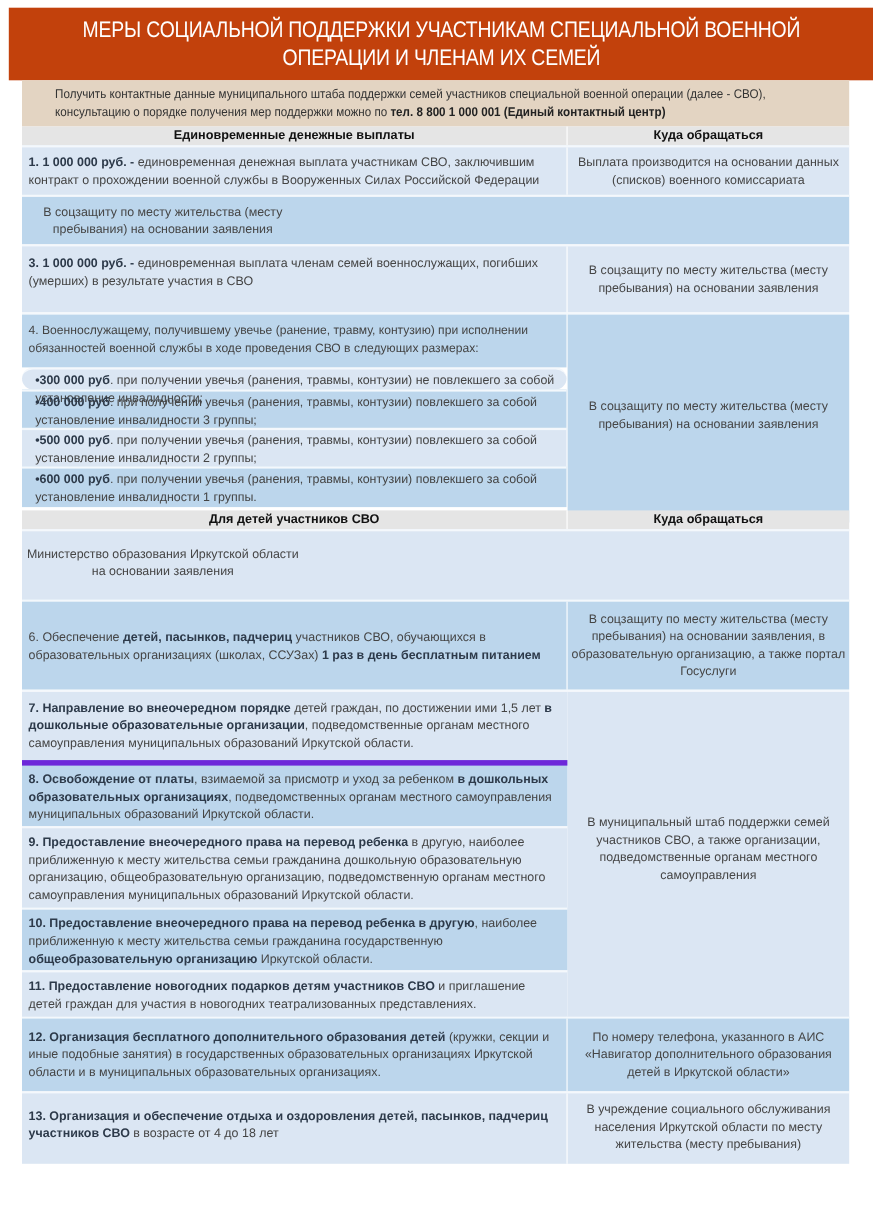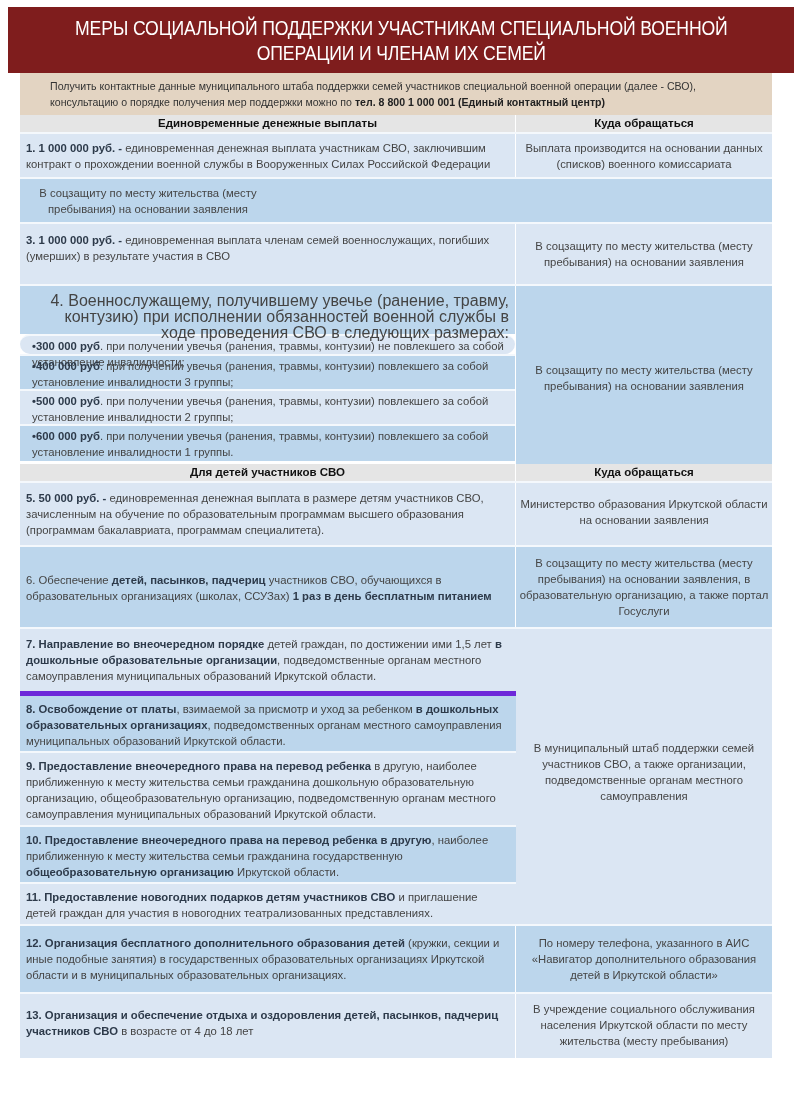--- a/index.html
+++ b/index.html
@@ -1,21 +1,21 @@
 <!DOCTYPE html>
 <html><head>
 <meta charset="utf-8">
 <style>
   * { box-sizing: border-box; margin: 0; padding: 0; }
   html, body { width: 794px; height: 1096px; background: #ffffff; overflow: hidden; }
   body { font-family: "Liberation Sans", sans-serif; color: #404040; position: relative; }
 
   .title-bar {
     position: absolute; left: 8px; top: 7px; width: 786px; height: 66px;
-    background: #7f1d1d; color: #ffffff;
+    background: #c2410c; color: #ffffff;
     display: flex; align-items: center; justify-content: center; text-align: center;
     font-family: "Liberation Sans", sans-serif; font-size: 20.5px; font-weight: normal;
     line-height: 25px; letter-spacing: -0.2px; transform-origin: center;
   }
   .title-bar span { display: block; transform: scaleX(0.86); }
 
   .info-box {
     position: absolute; left: 20px; top: 73px; width: 752px; height: 42px;
     background: #e3d4c2; color: #333333;
     font-size: 11.5px; line-height: 16px; padding-top: 5px;
@@ -73,38 +73,37 @@
     <div class="c-right">В соцзащиту по месту жительства (месту пребывания) на основании заявления</div>
   </div>
 
   <div class="row light" style="height:62px;">
     <div class="c-left" style="padding-top:8px;"><b>3. 1 000 000 руб. -</b><span> единовременная выплата членам семей военнослужащих, погибших (умерших) в результате участия в СВО</span></div>
     <div class="c-right">В соцзащиту по месту жительства (месту пребывания) на основании заявления</div>
   </div>
 
   <div class="row" style="height:191px;">
     <div style="width:496px; border-right:1px solid #fff;">
-      <div class="mid" style="height:48px; padding:7px 6px 0 6px; font-size:16px; line-height:16px; color:#444;text-align:right;">4. Военнослужащему, получившему увечье (ранение, травму, контузию) при исполнении обязанностей военной службы в ходе проведения СВО в следующих размерах:</div>
+      <div class="mid" style="height:48px; padding:7px 6px 0 6px; font-size:11px; line-height:16px; color:#444;">4. Военнослужащему, получившему увечье (ранение, травму, контузию) при исполнении обязанностей военной службы в ходе проведения СВО в следующих размерах:</div>
       <div class="sub light" style="height:20px;border-radius:10px;"><b>•300 000 руб</b><span>. при получении увечья (ранения, травмы, контузии) не повлекшего за собой установление инвалидности;</span></div>
       <div class="sub mid" style="height:35px;"><b>•400 000 руб</b><span>. при получении увечья (ранения, травмы, контузии) повлекшего за собой установление инвалидности 3 группы;</span></div>
       <div class="sub light" style="height:35px;"><b>•500 000 руб</b><span>. при получении увечья (ранения, травмы, контузии) повлекшего за собой установление инвалидности 2 группы;</span></div>
       <div class="sub mid" style="height:37px;"><b>•600 000 руб</b><span>. при получении увечья (ранения, травмы, контузии) повлекшего за собой установление инвалидности 1 группы.</span></div>
     </div>
     <div class="c-right mid" style="padding-bottom:10px;">В соцзащиту по месту жительства (месту пребывания) на основании заявления</div>
   </div>
 </div>
 
 <div class="table" style="top:464px;">
   <div class="hdr">
     <div class="c1">Для детей участников СВО</div>
     <div class="c2">Куда обращаться</div>
   </div>
 
   <div class="row light" style="height:64px;">
-    <div class="c-left" style="padding-top:7px;"><b>5. 50 000 руб. -</b><span> единовременная денежная выплата в размере детям участников СВО, зачисленным на обучение по образовательным программам высшего образования (программам бакалавриата, программам специалитета).</span></div>
     <div class="c-right" style="padding-bottom:8px;">Министерство образования Иркутской области на основании заявления</div>
   </div>
 
   <div class="row mid" style="height:82px;">
     <div class="c-left" style="display:flex; align-items:center;">
         <div><span>6. Обеспечение </span><b>детей, пасынков, падчериц</b><span> участников СВО, обучающихся в образовательных организациях (школах, ССУЗах) </span><b>1 раз в день бесплатным питанием</b></div>
       </div>
     <div class="c-right">В соцзащиту по месту жительства (месту пребывания) на основании заявления, в образовательную организацию, а также портал Госуслуги</div>
   </div>
 

